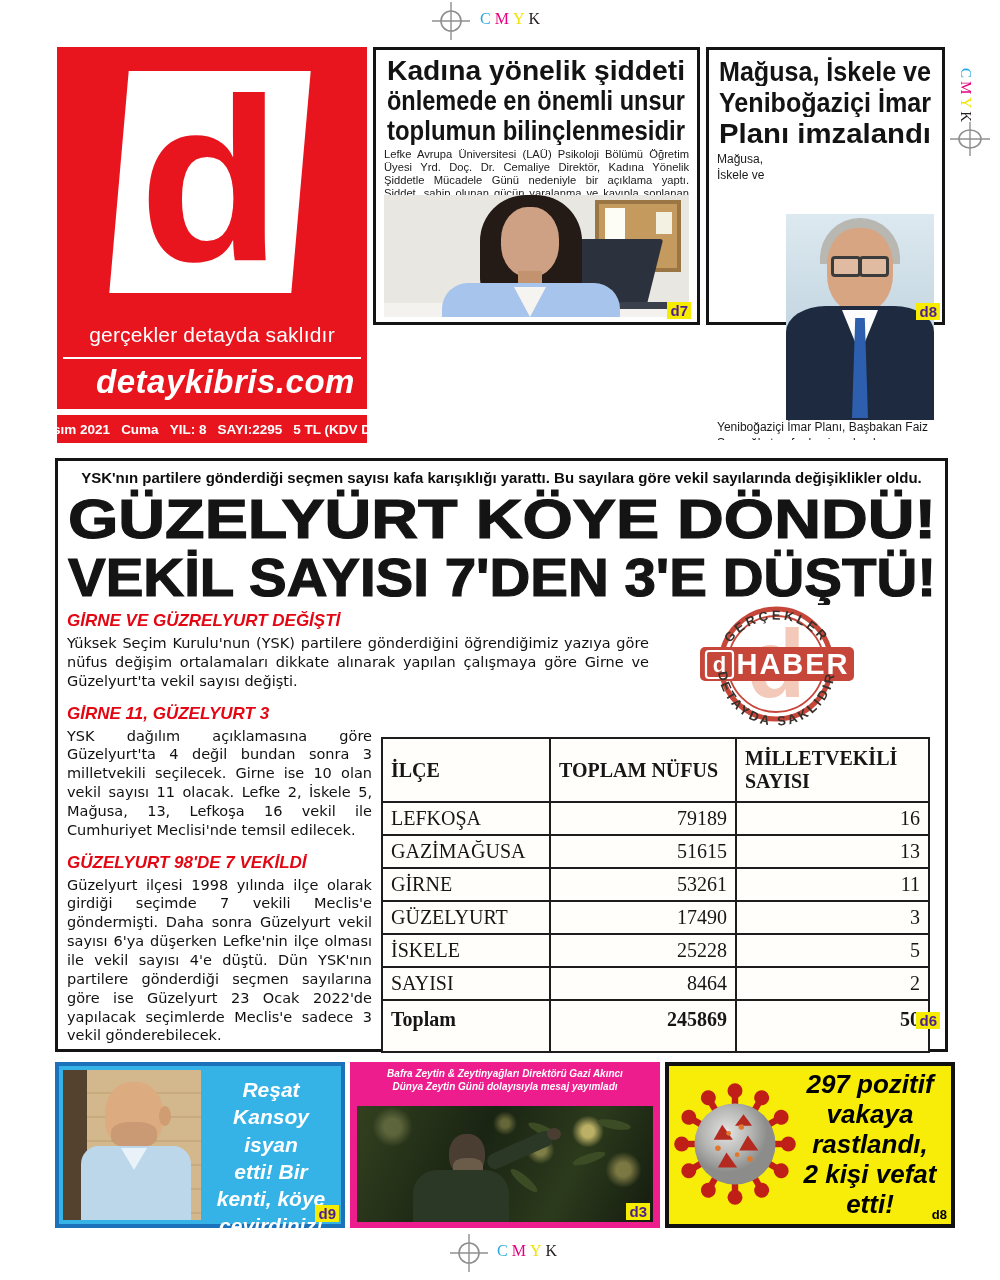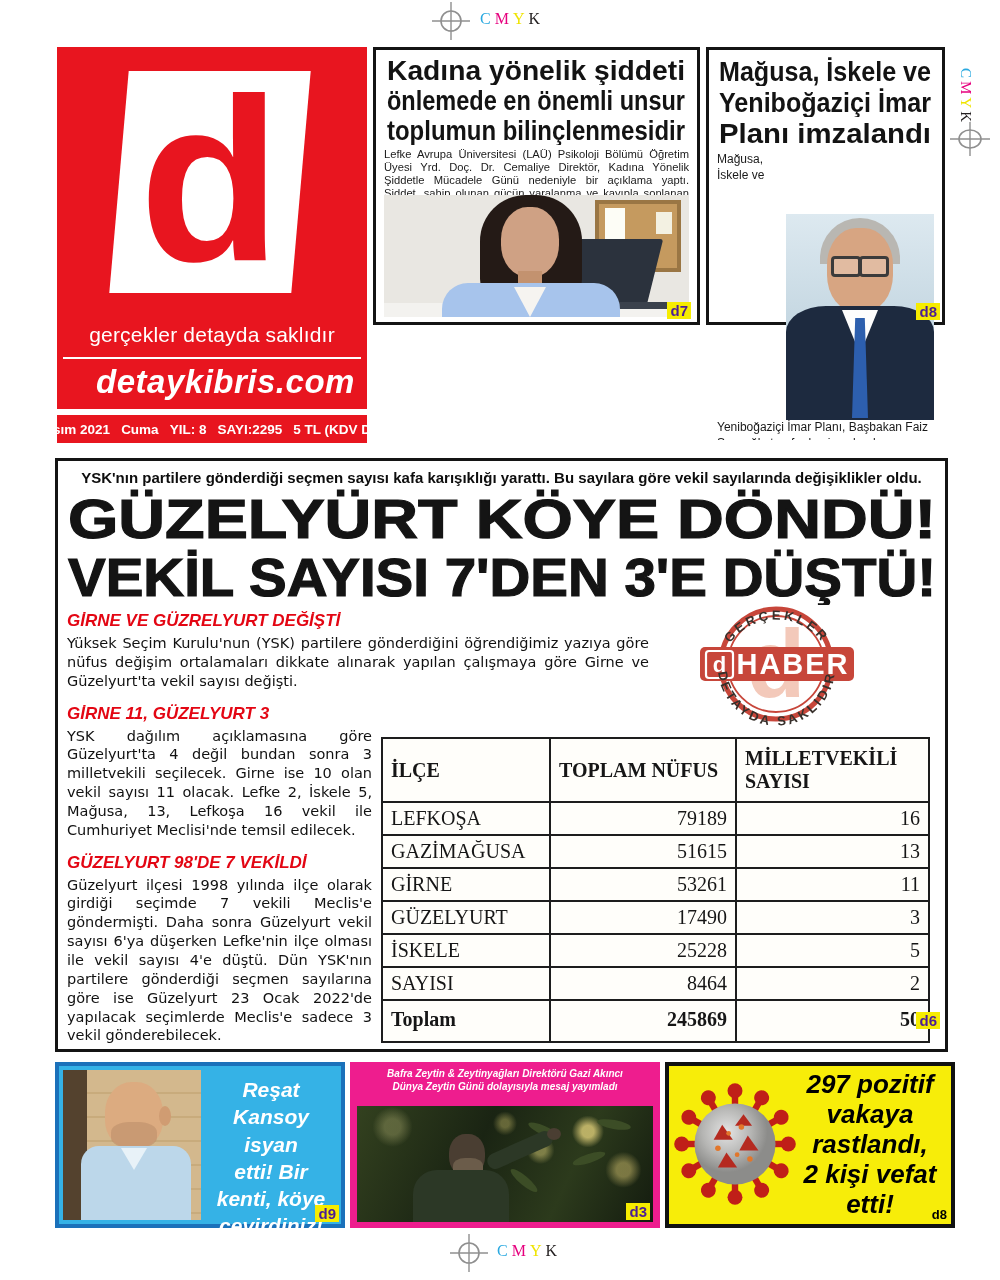--- a/index.html
+++ b/index.html
@@ -81,21 +81,21 @@
   .stamp { position:absolute; left:640px; top:140px; width:158px; height:128px; }
   .stamp text, .stamp textPath { font-family:"Liberation Sans", sans-serif; }
 
   
   .tablewrap { position:absolute; left:323px; top:276px; width:549px; background:#fffefa; }
   table.nufus { width:100%; border-collapse:collapse; font-family:"Liberation Serif", serif; font-size:20px; color:#161616; }
   table.nufus th, table.nufus td { border:2px solid #1d1d1d; padding:4px 8px; }
   table.nufus th { font-weight:bold; text-align:left; padding-top:8px; padding-bottom:8px; }
   .col-ilce { width:150px; } .col-nufus { width:168px; }
   td.num { text-align:right; }
-  tr.total td { font-weight:bold; padding-top:7px; padding-bottom:10px; }
+  tr.total td { font-weight:bold; padding-top:7px; padding-bottom:20px; }
 
   .ptag { position:absolute; background:#f6ec00; color:#4c1d95; font-weight:bold; font-size:15px;
           padding:0 3px; line-height:17px; font-family:"Liberation Sans", sans-serif; }
   .ptag-plain { position:absolute; color:#000; font-weight:bold; font-size:13px; font-family:"Liberation Sans", sans-serif; }
 
   
   .bbox { position:absolute; top:1062px; height:166px; box-sizing:border-box; }
   #box-kansoy { left:55px; width:290px; background:#35b2e6; border:4px solid #1b71ba; }
   .b1text { position:absolute; left:146px; right:4px; top:10px; color:#fff; font-weight:bold; font-style:italic;
             font-size:21px; line-height:1.3; text-align:center; white-space:pre-line; }

